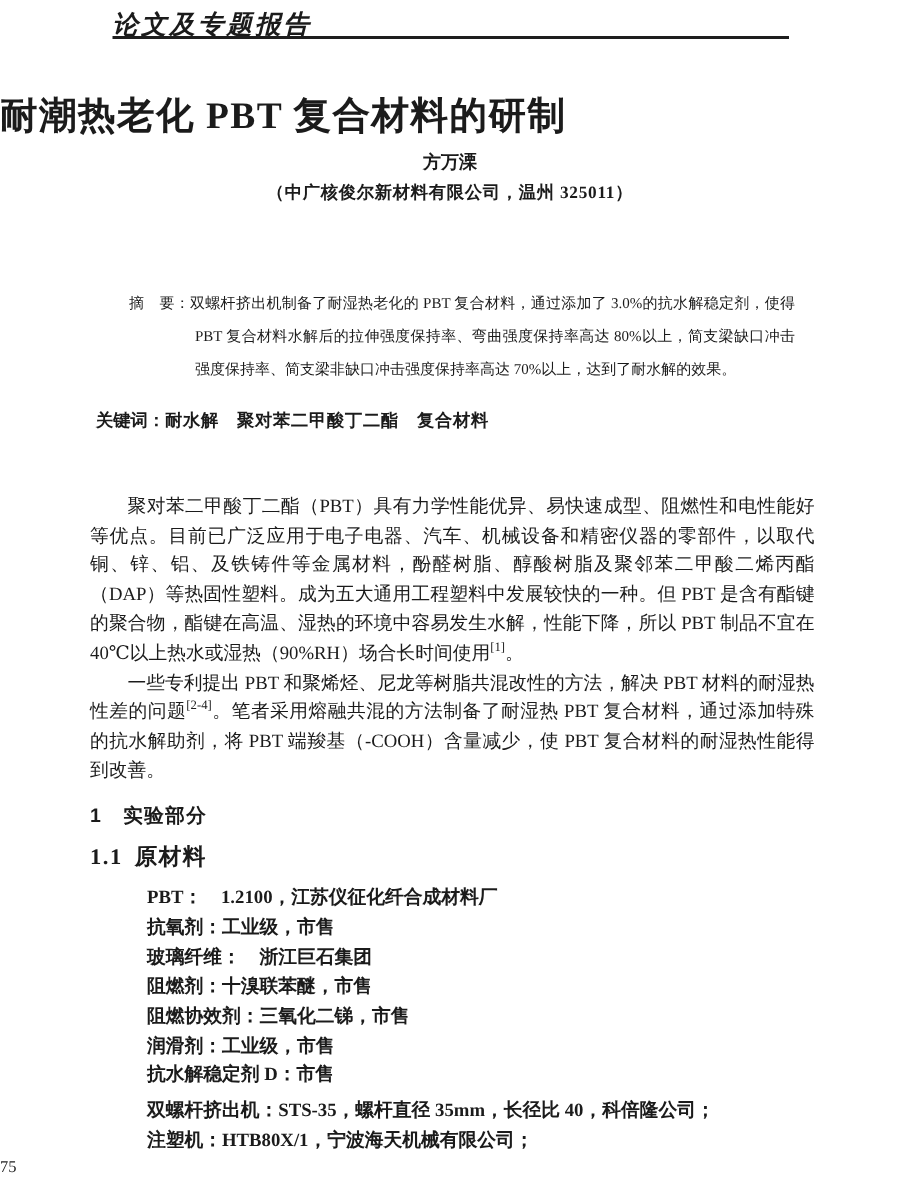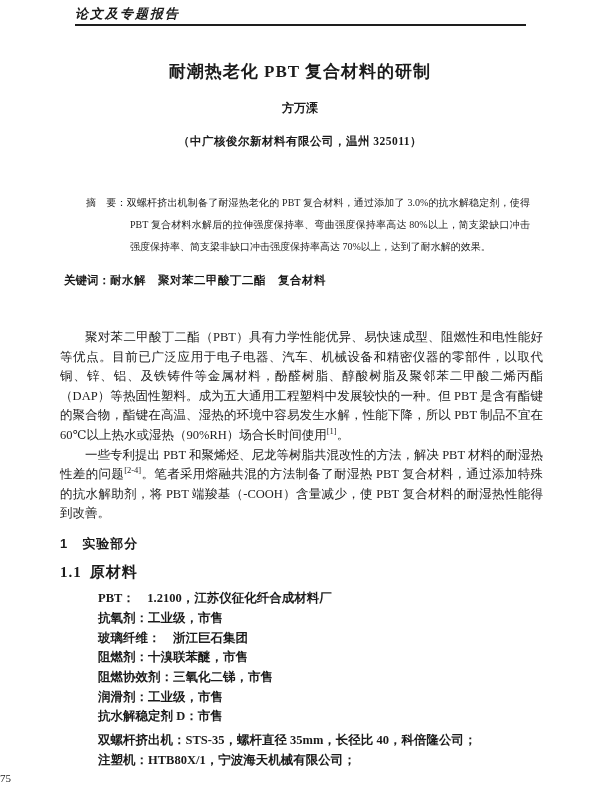--- a/index.html
+++ b/index.html
@@ -9,42 +9,42 @@
     height: 791px;
     background: #ffffff;
     color: #1b1b1b;
     font-family: "Liberation Serif", "DejaVu Serif", serif;
     overflow: hidden;
   }
   .running-head {
     position: absolute;
     top: 5px;
     left: 75px;
-    font-size: 13px;
+    font-size: 17px;
     font-weight: bold;
     font-style: italic;
     letter-spacing: 2px;
   }
   .head-rule {
     position: absolute;
     top: 24px;
     left: 75px;
     width: 451px;
     height: 0;
     border: none;
     border-top: 2px solid #1e1e1e;
     margin: 0;
   }
   .title {
     position: absolute;
     top: 60px;
     left: 0;
     width: 100%;
-    text-align: center;
-    font-size: 17px;
+    text-align: left;
+    font-size: 25px;
     font-weight: bold;
     letter-spacing: 1px;
     margin: 0;
   }
   .author {
     position: absolute;
     top: 100px;
     left: 0;
     width: 100%;
     text-align: center;
@@ -53,21 +53,20 @@
   }
   .affiliation {
     position: absolute;
     top: 121px;
     left: 0;
     width: 100%;
     text-align: center;
     font-size: 11.5px;
     font-weight: bold;
     letter-spacing: 0.5px;
-    margin-top: 13px;
   }
   .abstract {
     position: absolute;
     top: 182px;
     left: 86px;
     right: 70px;
     font-size: 10px;
     font-weight: normal;
     line-height: 22px;
     text-align: justify;
@@ -152,21 +151,21 @@
     <span>摘　要：</span><span>双螺杆挤出机制备了耐湿热老化的 PBT 复合材料，通过添加了 3.0%的抗水解稳定剂，使得 PBT 复合材料水解后的拉伸强度保持率、弯曲强度保持率高达 80%以上，简支梁缺口冲击强度保持率、简支梁非缺口冲击强度保持率高达 70%以上，达到了耐水解的效果。</span>
   </p>
 
   <p class="keywords">
     <span>关键词：</span><span class="kw-text">耐水解　聚对苯二甲酸丁二酯　复合材料</span>
   </p>
 
   <div class="content">
 
     <p class="bodypara">
-      <span>聚对苯二甲酸丁二酯（PBT）具有力学性能优异、易快速成型、阻燃性和电性能好等优点。目前已广泛应用于电子电器、汽车、机械设备和精密仪器的零部件，以取代铜、锌、铝、及铁铸件等金属材料，酚醛树脂、醇酸树脂及聚邻苯二甲酸二烯丙酯（DAP）等热固性塑料。成为五大通用工程塑料中发展较快的一种。但 PBT 是含有酯键的聚合物，酯键在高温、湿热的环境中容易发生水解，性能下降，所以 PBT 制品不宜在 60℃以上热水或湿热（90%RH）场合长时间使用</span><sup class="ref">[1]</sup><span>。</span>
+      <span>聚对苯二甲酸丁二酯（PBT）具有力学性能优异、易快速成型、阻燃性和电性能好等优点。目前已广泛应用于电子电器、汽车、机械设备和精密仪器的零部件，以取代铜、锌、铝、及铁铸件等金属材料，酚醛树脂、醇酸树脂及聚邻苯二甲酸二烯丙酯（DAP）等热固性塑料。成为五大通用工程塑料中发展较快的一种。但 PBT 是含有酯键的聚合物，酯键在高温、湿热的环境中容易发生水解，性能下降，所以 PBT 制品不宜在 40℃以上热水或湿热（90%RH）场合长时间使用</span><sup class="ref">[1]</sup><span>。</span>
     </p>
 
     <p class="bodypara">
       <span>一些专利提出 PBT 和聚烯烃、尼龙等树脂共混改性的方法，解决 PBT 材料的耐湿热性差的问题</span><sup class="ref">[2-4]</sup><span>。笔者采用熔融共混的方法制备了耐湿热 PBT 复合材料，通过添加特殊的抗水解助剂，将 PBT 端羧基（-COOH）含量减少，使 PBT 复合材料的耐湿热性能得到改善。</span>
     </p>
 
     <h2 class="sec1">
       <span class="sec-num">1</span><span>实验部分</span>
     </h2>
 

